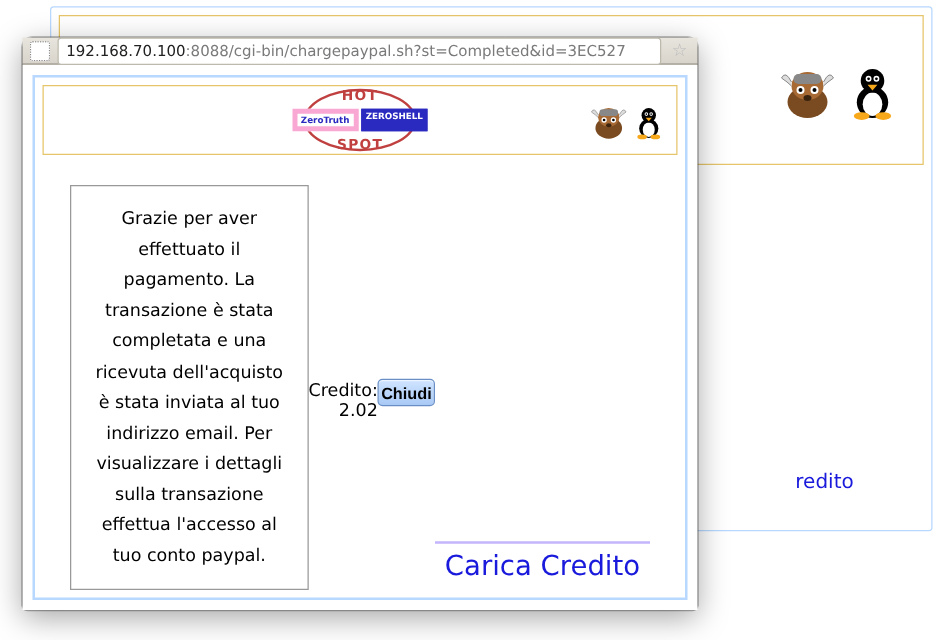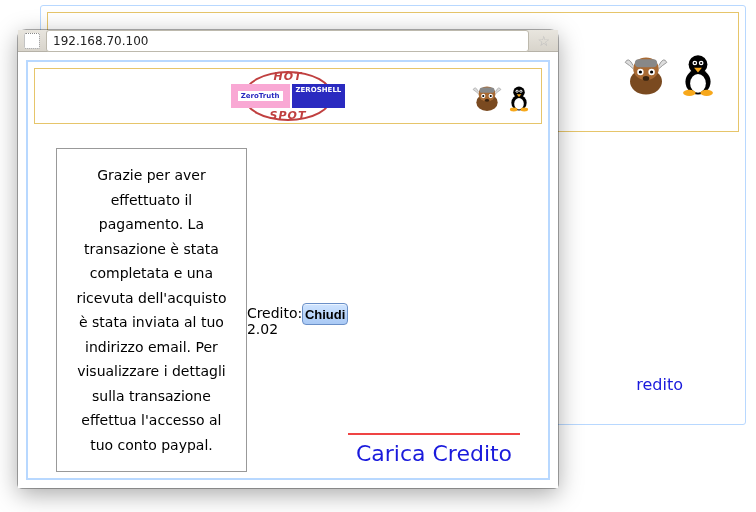--- a/index.html
+++ b/index.html
@@ -92,57 +92,57 @@
       display: flex; align-items: center; justify-content: center;
     }
     .logo-ellipse {
       position: absolute; width: 90px; height: 50px;
       border: 2px solid #c04040; border-radius: 50%;
       left: 50%; top: 50%; transform: translate(-50%,-50%);
     }
     .logo-text-top, .logo-text-bot {
       position: absolute; left: 50%; transform: translateX(-50%);
       color: #c04040; font-weight: bold; font-size: 11px;
-      font-style: italic; letter-spacing: 1px;
+      letter-spacing: 1px;
     }
     .logo-text-top { top: -1px; }
     .logo-text-bot { bottom: -1px; margin-top: 28px; }
     .logo-mid {
       position: relative; display: flex; gap: 2px;
       font-size: 7px; font-weight: bold;
     }
-    .logo-badge1 { border: 7px solid #f9a8d4; padding: 1px 3px; color: #2a2ac0; background:#fff;}
+    .logo-badge1 { border: 4px solid #f9a8d4; padding: 1px 3px; color: #2a2ac0; background:#fff;}
     .logo-badge2 { border: 1px solid #2a2ac0; padding: 1px 3px; background: #2a2ac0; color: #fff; text-align: right; }
     .banner-mascots {
       position: absolute; right: 10px; top: 50%; transform: translateY(-50%);
       display: flex; gap: 4px; align-items: flex-end;
     }
     .inner-area {
       flex: 1; display: flex; 
       align-items: center; padding: 18px 28px 6px;
     }
     .thank-box {
       border: 1px solid #999; width: 100%;
       padding: 14px 14px; text-align: center;
       font-size: 14px; color: #000; line-height: 1.75;
     }
     .credit-line {
-      margin-top: 22px; font-size: 14px; color: #000;
+      margin-top: 22px; font-size: 14px; color: #000; text-align: right;
     }
     .close-btn {
       margin-top: 8px; width: 120px; height: 22px;
       border: 1px solid #6a8fc7; border-radius: 4px;
       background: linear-gradient(#cfe4ff,#a9c9f5);
       color: #000; font-weight: bold; font-size: 13px;
       cursor: pointer;
       box-shadow: inset 0 1px 0 rgba(255,255,255,.6);
     }
     .carica-link {
       margin-top: auto; text-align: center;
-      width: 100%; border-top: 2px solid #ef4444; padding: 6px 0;
+      width: 100%; border-top: 2px solid #c4b5fd; padding: 6px 0;
     }
     .carica-link a {
       color: #1a1adc; font-size: 22px; text-decoration: none;
     }
     
     .mascot-svg-big { width: 48px; height: 48px; }
     .mascot-svg-sm { width: 32px; height: 32px; }
     .tux-big { width: 40px; height: 44px; }
     .tux-sm { width: 24px; height: 28px; }
   </style>
@@ -184,20 +184,21 @@
   </div>
   <span class="bg-credito-link">redito</span>
 </div>
 
 <div class="firefox-window">
 
   <div class="urlbar-row">
     <div class="url-favicon"></div>
     <div class="url-input">
       <span class="url-host">192.168.70.100</span>
+        <span>:8088/cgi-bin/chargepaypal.sh?st=Completed&amp;id=3EC527</span>
     </div>
     <span class="url-star">☆</span>
   </div>
 
   <div class="content">
     <div class="page-frame">
 
       <div class="logo-banner">
         <div class="hotspot-logo">
           <div class="logo-ellipse"></div>

